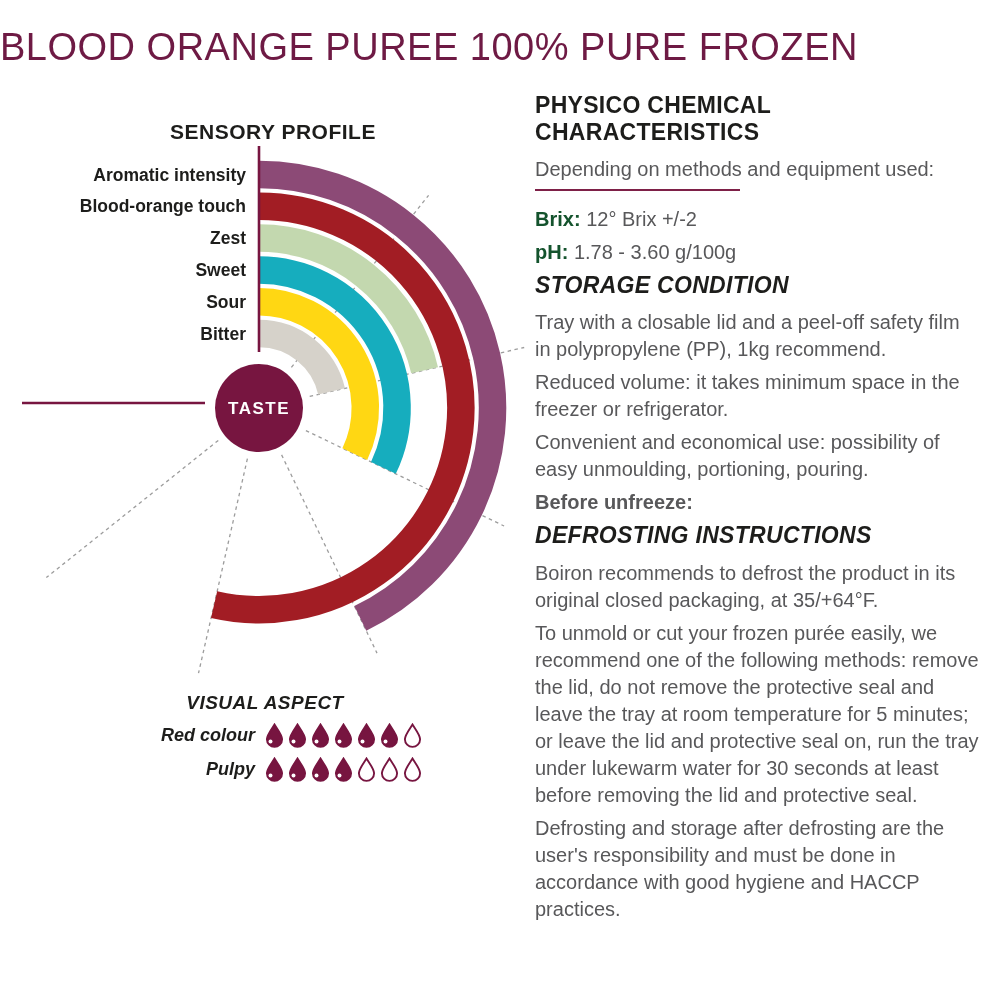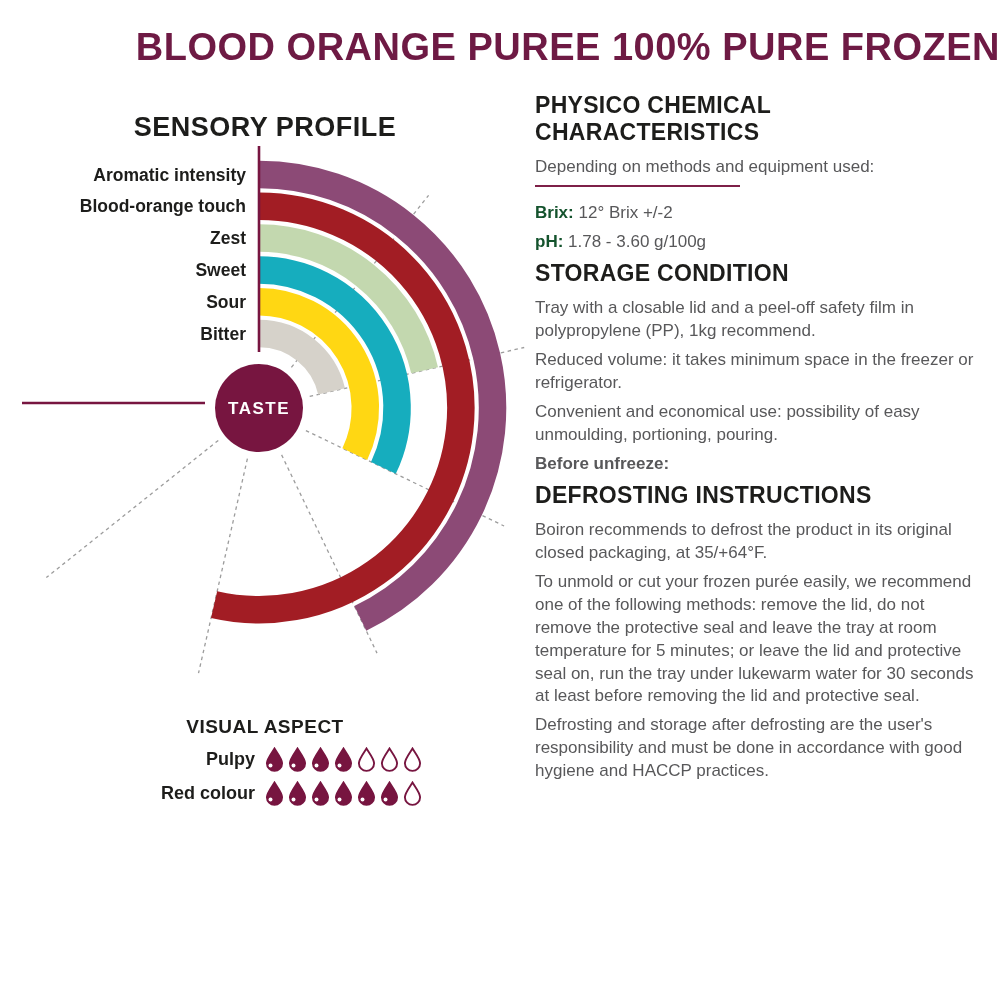--- a/index.html
+++ b/index.html
@@ -6,60 +6,60 @@
   body{
     width:1000px;height:1000px;position:relative;overflow:hidden;
     font-family:"Liberation Sans",sans-serif;
     -webkit-font-smoothing:antialiased;
   }
   .page{position:absolute;inset:0;background:#fff;}
 
   
   .page-title{
     position:absolute;top:26px;left:0;width:1000px;
-    margin:0;text-align:right;
-    font-size:38px;font-weight:bold;letter-spacing:.5px;
+    margin:0;text-align:left;
+    font-size:38px;font-weight:normal;letter-spacing:.5px;
     color:#6E1A44;white-space:nowrap;
   }
 
   
   .sensory-heading{
-    position:absolute;top:112px;left:0;width:530px;margin:0;
-    text-align:center;font-size:27px;font-weight:bold;letter-spacing:.5px;
+    position:absolute;top:112px;left:0;width:530px;margin:8px;
+    text-align:center;font-size:21px;font-weight:bold;letter-spacing:.5px;
     color:#1D1D1B;
   }
   #sensory-svg{position:absolute;left:0;top:0;width:530px;height:700px;}
 
   
-  .visual-aspect{position:absolute;left:55px;top:716px;width:420px;}
+  .visual-aspect{position:absolute;left:55px;top:692px;width:420px;font-style:italic;}
   .visual-aspect h3{
     margin:0 0 8px 0;text-align:center;
     font-size:19px;font-weight:bold;letter-spacing:.5px;color:#1D1D1B;
   }
   .va-row{display:flex;align-items:center;margin-top:9px;}
   .va-label{
     width:200px;text-align:right;padding-right:10px;
     font-size:18px;font-weight:bold;color:#1D1D1B;white-space:nowrap;
   }
   .drops{display:flex;gap:4px;align-items:flex-end;}
   .drop{width:19px;height:25px;display:block;}
 
   
   .right-col{position:absolute;left:535px;top:92px;width:445px;}
   .right-col h2{
     margin:0 0 10px 0;font-size:23px;line-height:1.18;
     font-weight:bold;letter-spacing:.3px;color:#1D1D1B;
   }
   .right-col h2.wrap-narrow{max-width:330px;}
   .right-col p{
-    margin:0 0 6px 0;font-size:17px;line-height:1.35;color:#58585A;
+    margin:0 0 6px 0;font-size:20px;line-height:1.35;color:#58585A;
   }
   .right-col p b{color:#14532d;}
   .accent-rule{width:205px;height:2px;background:#7E2048;margin:3px 0 15px 0;}
-  .sec-gap{margin-top:38px;}
+  .sec-gap{margin-top:38px;font-style:italic;}
   .bold-line{font-weight:bold;color:#1D1D1B;}
 </style>
 </head>
 <body>
 
 <div class="page">
 
   <h1 class="page-title">BLOOD ORANGE PUREE 100% PURE FROZEN</h1>
 
   <h2 class="sensory-heading">SENSORY PROFILE</h2>
@@ -84,50 +84,20 @@
       <text x="246" y="339.5" text-anchor="end" fill="#1D1D1B" font-size="17.5" font-weight="bold" font-family="&quot;Liberation Sans&quot;,sans-serif">Bitter</text>
       <line x1="259" y1="146" x2="259" y2="352" stroke="#771540" stroke-width="2.6"></line>
       <line x1="22" y1="403" x2="205" y2="403" stroke="#771540" stroke-width="2.6"></line>
       <circle cx="259" cy="408" r="44" fill="#771540"></circle>
       <text x="259" y="414" text-anchor="middle" fill="#fff" font-size="17" font-weight="bold" letter-spacing="1.5" font-family="&quot;Liberation Sans&quot;,sans-serif">TASTE</text>
     </svg>
 
   <div class="visual-aspect">
     <h3>VISUAL ASPECT</h3>
     <div class="va-row">
-      <span class="va-label">Pulpy</span>
-      <span class="drops">
-          <svg class="drop" viewBox="0 0 20 26">
-            <path d="M10 1.5 C7 6.5 2 12.5 2 17 A8 8 0 0 0 18 17 C18 12.5 13 6.5 10 1.5 Z" fill="#771540" stroke="#771540" stroke-width="2"></path>
-            <circle cx="5.8" cy="19.4" r="2.1" fill="#fff"></circle>
-          </svg>
-          <svg class="drop" viewBox="0 0 20 26">
-            <path d="M10 1.5 C7 6.5 2 12.5 2 17 A8 8 0 0 0 18 17 C18 12.5 13 6.5 10 1.5 Z" fill="#771540" stroke="#771540" stroke-width="2"></path>
-            <circle cx="5.8" cy="19.4" r="2.1" fill="#fff"></circle>
-          </svg>
-          <svg class="drop" viewBox="0 0 20 26">
-            <path d="M10 1.5 C7 6.5 2 12.5 2 17 A8 8 0 0 0 18 17 C18 12.5 13 6.5 10 1.5 Z" fill="#771540" stroke="#771540" stroke-width="2"></path>
-            <circle cx="5.8" cy="19.4" r="2.1" fill="#fff"></circle>
-          </svg>
-          <svg class="drop" viewBox="0 0 20 26">
-            <path d="M10 1.5 C7 6.5 2 12.5 2 17 A8 8 0 0 0 18 17 C18 12.5 13 6.5 10 1.5 Z" fill="#771540" stroke="#771540" stroke-width="2"></path>
-            <circle cx="5.8" cy="19.4" r="2.1" fill="#fff"></circle>
-          </svg>
-          <svg class="drop" viewBox="0 0 20 26">
-            <path d="M10 1.5 C7 6.5 2 12.5 2 17 A8 8 0 0 0 18 17 C18 12.5 13 6.5 10 1.5 Z" fill="#fff" stroke="#771540" stroke-width="2"></path>
-          </svg>
-          <svg class="drop" viewBox="0 0 20 26">
-            <path d="M10 1.5 C7 6.5 2 12.5 2 17 A8 8 0 0 0 18 17 C18 12.5 13 6.5 10 1.5 Z" fill="#fff" stroke="#771540" stroke-width="2"></path>
-          </svg>
-          <svg class="drop" viewBox="0 0 20 26">
-            <path d="M10 1.5 C7 6.5 2 12.5 2 17 A8 8 0 0 0 18 17 C18 12.5 13 6.5 10 1.5 Z" fill="#fff" stroke="#771540" stroke-width="2"></path>
-          </svg>
-        </span>
-    </div>
-    <div class="va-row">
       <span class="va-label">Red colour</span>
       <span class="drops">
           <svg class="drop" viewBox="0 0 20 26">
             <path d="M10 1.5 C7 6.5 2 12.5 2 17 A8 8 0 0 0 18 17 C18 12.5 13 6.5 10 1.5 Z" fill="#771540" stroke="#771540" stroke-width="2"></path>
             <circle cx="5.8" cy="19.4" r="2.1" fill="#fff"></circle>
           </svg>
           <svg class="drop" viewBox="0 0 20 26">
             <path d="M10 1.5 C7 6.5 2 12.5 2 17 A8 8 0 0 0 18 17 C18 12.5 13 6.5 10 1.5 Z" fill="#771540" stroke="#771540" stroke-width="2"></path>
             <circle cx="5.8" cy="19.4" r="2.1" fill="#fff"></circle>
           </svg>
@@ -139,20 +109,50 @@
             <path d="M10 1.5 C7 6.5 2 12.5 2 17 A8 8 0 0 0 18 17 C18 12.5 13 6.5 10 1.5 Z" fill="#771540" stroke="#771540" stroke-width="2"></path>
             <circle cx="5.8" cy="19.4" r="2.1" fill="#fff"></circle>
           </svg>
           <svg class="drop" viewBox="0 0 20 26">
             <path d="M10 1.5 C7 6.5 2 12.5 2 17 A8 8 0 0 0 18 17 C18 12.5 13 6.5 10 1.5 Z" fill="#771540" stroke="#771540" stroke-width="2"></path>
             <circle cx="5.8" cy="19.4" r="2.1" fill="#fff"></circle>
           </svg>
           <svg class="drop" viewBox="0 0 20 26">
             <path d="M10 1.5 C7 6.5 2 12.5 2 17 A8 8 0 0 0 18 17 C18 12.5 13 6.5 10 1.5 Z" fill="#771540" stroke="#771540" stroke-width="2"></path>
             <circle cx="5.8" cy="19.4" r="2.1" fill="#fff"></circle>
+          </svg>
+          <svg class="drop" viewBox="0 0 20 26">
+            <path d="M10 1.5 C7 6.5 2 12.5 2 17 A8 8 0 0 0 18 17 C18 12.5 13 6.5 10 1.5 Z" fill="#fff" stroke="#771540" stroke-width="2"></path>
+          </svg>
+        </span>
+    </div>
+    <div class="va-row">
+      <span class="va-label">Pulpy</span>
+      <span class="drops">
+          <svg class="drop" viewBox="0 0 20 26">
+            <path d="M10 1.5 C7 6.5 2 12.5 2 17 A8 8 0 0 0 18 17 C18 12.5 13 6.5 10 1.5 Z" fill="#771540" stroke="#771540" stroke-width="2"></path>
+            <circle cx="5.8" cy="19.4" r="2.1" fill="#fff"></circle>
+          </svg>
+          <svg class="drop" viewBox="0 0 20 26">
+            <path d="M10 1.5 C7 6.5 2 12.5 2 17 A8 8 0 0 0 18 17 C18 12.5 13 6.5 10 1.5 Z" fill="#771540" stroke="#771540" stroke-width="2"></path>
+            <circle cx="5.8" cy="19.4" r="2.1" fill="#fff"></circle>
+          </svg>
+          <svg class="drop" viewBox="0 0 20 26">
+            <path d="M10 1.5 C7 6.5 2 12.5 2 17 A8 8 0 0 0 18 17 C18 12.5 13 6.5 10 1.5 Z" fill="#771540" stroke="#771540" stroke-width="2"></path>
+            <circle cx="5.8" cy="19.4" r="2.1" fill="#fff"></circle>
+          </svg>
+          <svg class="drop" viewBox="0 0 20 26">
+            <path d="M10 1.5 C7 6.5 2 12.5 2 17 A8 8 0 0 0 18 17 C18 12.5 13 6.5 10 1.5 Z" fill="#771540" stroke="#771540" stroke-width="2"></path>
+            <circle cx="5.8" cy="19.4" r="2.1" fill="#fff"></circle>
+          </svg>
+          <svg class="drop" viewBox="0 0 20 26">
+            <path d="M10 1.5 C7 6.5 2 12.5 2 17 A8 8 0 0 0 18 17 C18 12.5 13 6.5 10 1.5 Z" fill="#fff" stroke="#771540" stroke-width="2"></path>
+          </svg>
+          <svg class="drop" viewBox="0 0 20 26">
+            <path d="M10 1.5 C7 6.5 2 12.5 2 17 A8 8 0 0 0 18 17 C18 12.5 13 6.5 10 1.5 Z" fill="#fff" stroke="#771540" stroke-width="2"></path>
           </svg>
           <svg class="drop" viewBox="0 0 20 26">
             <path d="M10 1.5 C7 6.5 2 12.5 2 17 A8 8 0 0 0 18 17 C18 12.5 13 6.5 10 1.5 Z" fill="#fff" stroke="#771540" stroke-width="2"></path>
           </svg>
         </span>
     </div>
   </div>
 
   <div class="right-col">
 

